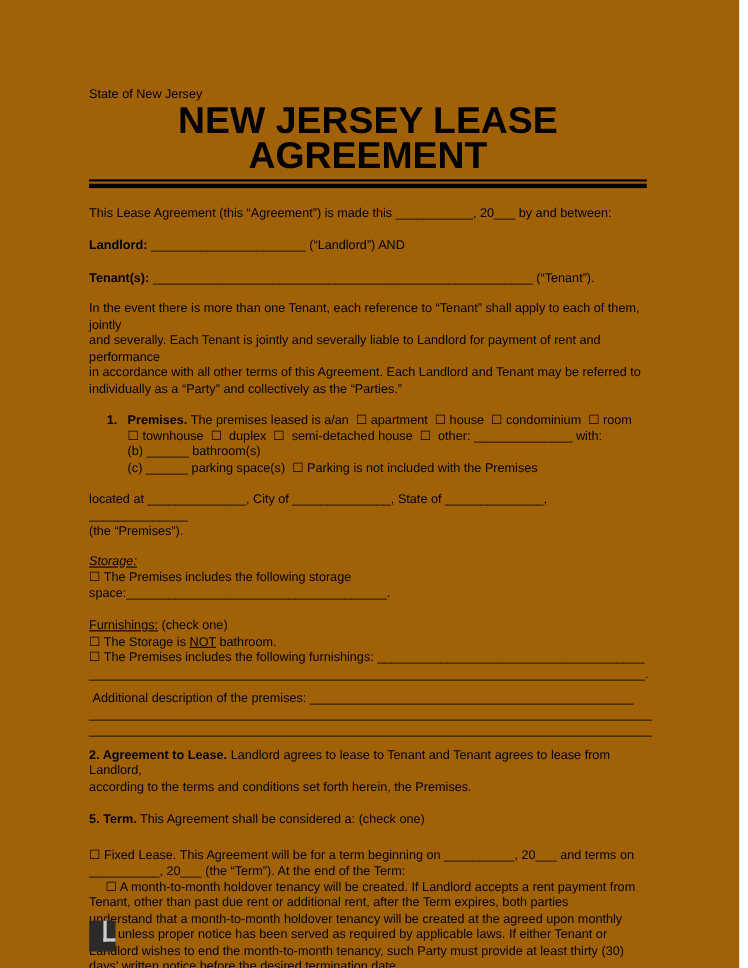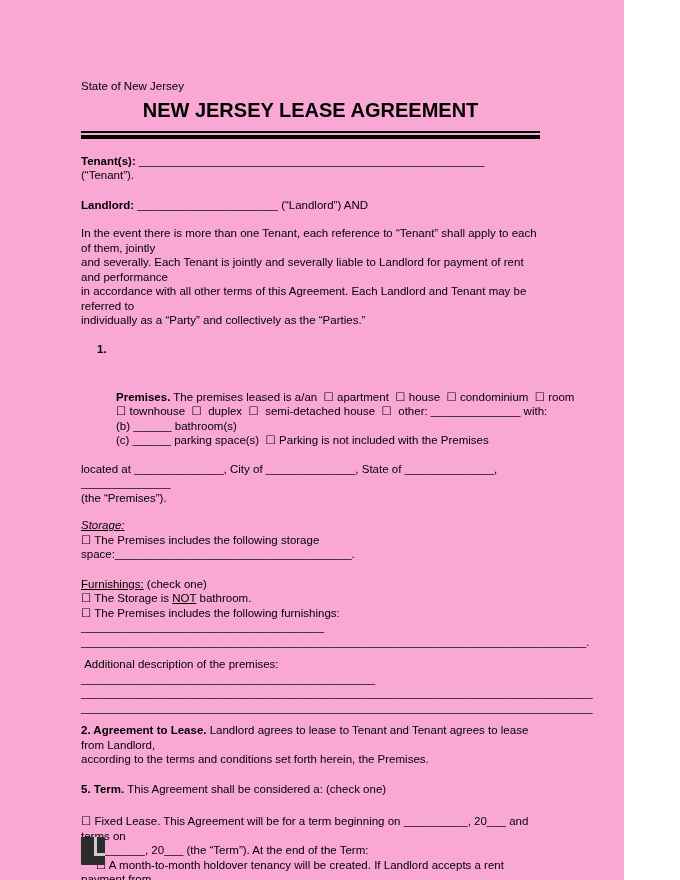--- a/index.html
+++ b/index.html
@@ -1,76 +1,77 @@
 <!DOCTYPE html>
 <html><head>
 <meta charset="utf-8">
 <style>
   html,body { margin:0; padding:0; background:#ffffff; }
   .page {
     position:relative;
-    width:624px; height:880px;
-    background:#f9a8d4;
+    width:672px; height:880px;
+    background:#a16207;
     box-sizing:border-box;
     padding:79px 84px 0 81px;
     font-family:"Liberation Sans","DejaVu Sans",sans-serif;
     font-size:11.5px;
     line-height:14.5px;
     color:#000;
     overflow:hidden;
   }
   .page p { margin:0; white-space:pre-wrap; }
   b { font-weight:bold; }
   .u { text-decoration:underline; }
   .title {
     margin:9px 0 0 0;
-    font-size:20px;
+    font-size:34px;
     line-height:32px;
     font-weight:bold;
     text-align:center;
     white-space:nowrap;
   }
   .double-rule {
     margin-top:5px;
     height:8px;
     box-sizing:border-box;
     border-top:2px solid #000;
     border-bottom:4px solid #000;
   }
   .mt8  { margin-top:8px  !important; }
   .mt13 { margin-top:13px !important;font-style:italic; }
   .mt14 { margin-top:14px !important; }
   .mt15 { margin-top:15px !important; }
   .mt16 { margin-top:16px !important; }
   .mt18 { margin-top:18px !important; }
   .num-item { display:flex; margin:14px 0 0 16px; }
   .num { width:19px; flex:none; font-weight:bold; }
-  .num-body { flex:1; min-width:0;margin-top:48px; }
+  .num-body { flex:1; min-width:0; }
   .num-body p { white-space:pre; }
   .holdover {
     margin:4px 0 0 20px;
     text-indent:15px;
   }
   .logo { position:absolute; left:81px; bottom:14px; width:26px; height:30px; }
 </style>
 </head>
 <body>
 
 <div class="page">
 
   <p>State of New Jersey</p>
 
   <p class="title">NEW JERSEY LEASE AGREEMENT</p>
 
   <div class="double-rule"></div>
 
+  <p class="mt16">This Lease Agreement (this “Agreement”) is made this ___________, 20___ by and between:</p>
+
+  <p class="mt15"><b>Landlord:</b><span> ______________________ (“Landlord”) AND</span></p>
 
   <p class="mt15"><b>Tenant(s):</b><span> ______________________________________________________ (“Tenant”).</span></p>
-
-  <p class="mt15"><b>Landlord:</b><span> ______________________ (“Landlord”) AND</span></p>
 
   <p class="mt14">In the event there is more than one Tenant, each reference to “Tenant” shall apply to each of them, jointly
 and severally. Each Tenant is jointly and severally liable to Landlord for payment of rent and performance
 in accordance with all other terms of this Agreement. Each Landlord and Tenant may be referred to
 individually as a “Party” and collectively as the “Parties.”</p>
 
   <div class="num-item">
     <span class="num">1.</span>
     <div class="num-body">
       <p><b>Premises.</b><span> The premises leased is a/an  ☐ apartment  ☐ house  ☐ condominium  ☐ room</span></p>

